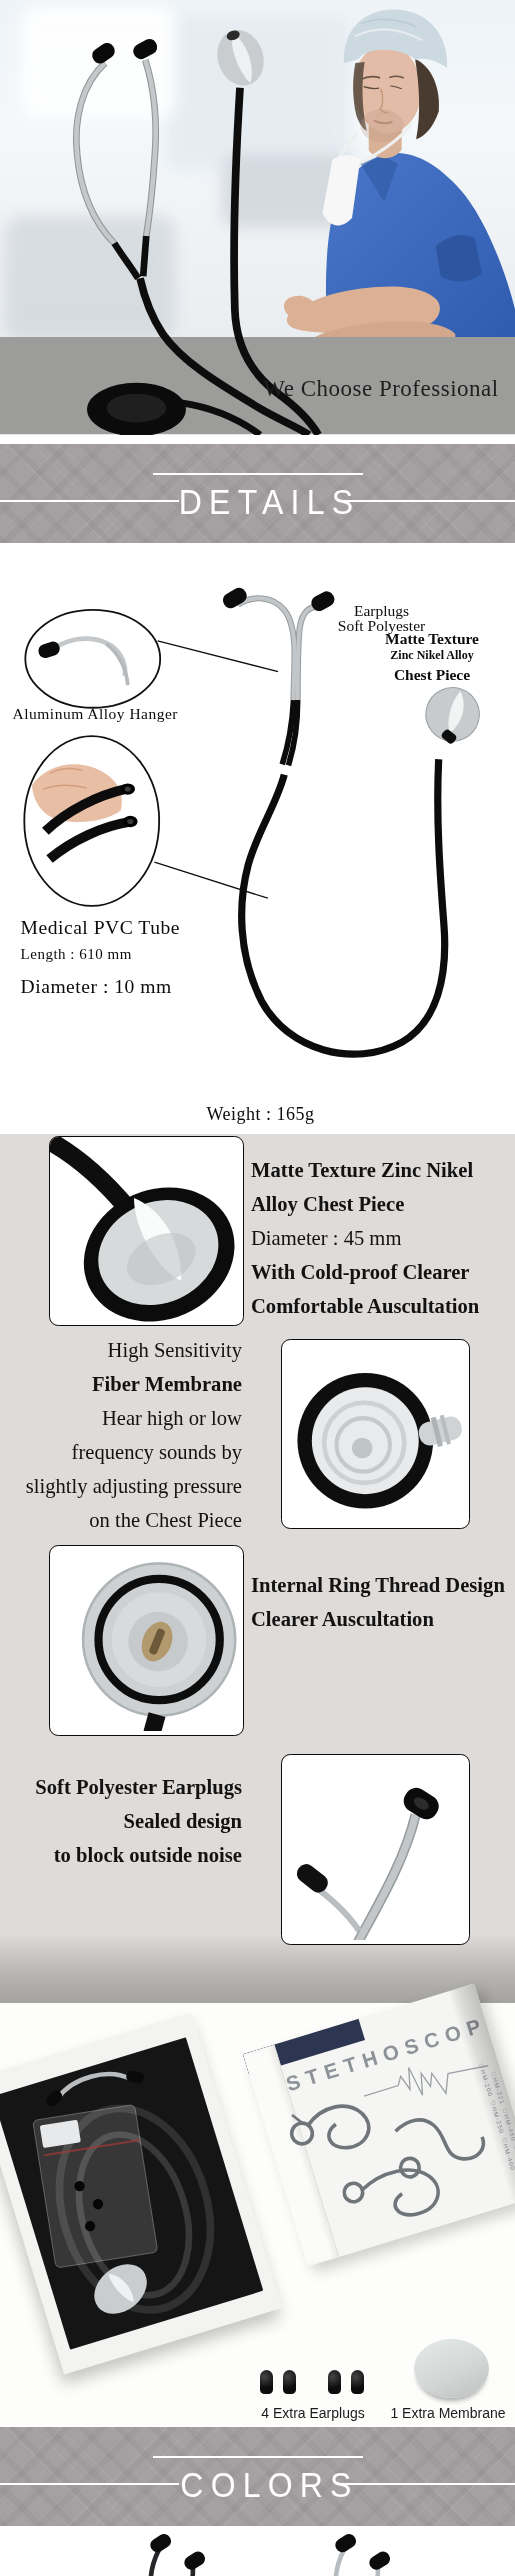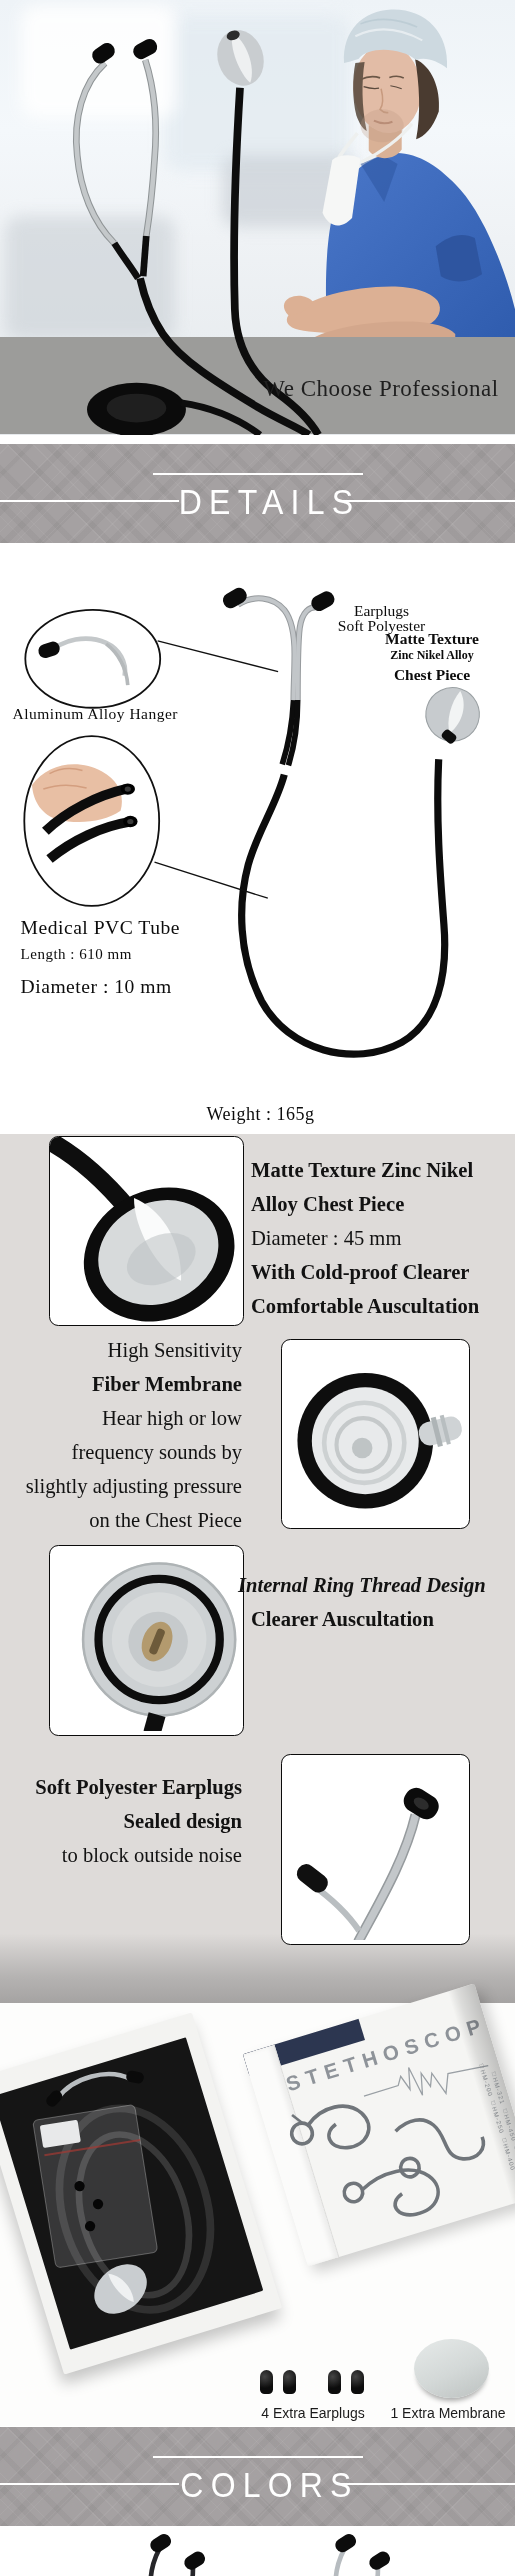--- a/index.html
+++ b/index.html
@@ -219,35 +219,35 @@
      <circle cx="212" cy="182" r="148" fill="none" stroke="#aeb3b5" stroke-width="5"></circle>
      <circle cx="212" cy="182" r="118" fill="none" stroke="#0d0d0d" stroke-width="16"></circle>
      <circle cx="212" cy="182" r="92" fill="#d8dbdc"></circle>
      <circle cx="210" cy="186" r="58" fill="#c6cacc"></circle>
      <g transform="rotate(22 208 186)">
        <ellipse cx="208" cy="186" rx="28" ry="40" fill="#b39a6e"></ellipse>
        <rect x="200" y="160" width="16" height="52" rx="7" fill="#6d5a3a"></rect>
      </g>
      <path d="M208,328 L198,364" stroke="#0e0e0e" stroke-width="34"></path>
         </svg></div>
-      <div class="f-line" style="font-weight: 700; top: 451px; left: 238px; font-style: italic;">Internal Ring Thread Design</div>
+      <div class="f-line" style="font-weight: 700; top: 451px; left: 251px;">Internal Ring Thread Design</div>
       <div class="f-line" style="font-weight: 700; top: 485px; left: 251px;">Clearer Auscultation</div>
       <div class="card" style="left: 281px; top: 620px; width: 187px; height: 189px;"><svg width="183" height="185" viewBox="0 0 356 360">
      <path d="M148,364 C184,296 238,208 260,116" stroke="#969b9e" stroke-width="20" fill="none"></path>
      <path d="M148,364 C184,296 238,208 260,116" stroke="#c3c7ca" stroke-width="14" fill="none"></path>
      <g transform="rotate(32 270 94)">
        <rect x="236" y="70" width="70" height="48" rx="22" fill="#0b0b0b"></rect>
        <ellipse cx="271" cy="94" rx="16" ry="10" fill="#2c2c2c"></ellipse>
      </g>
      <path d="M58,252 C100,282 130,312 150,342" stroke="#b9bec1" stroke-width="12" fill="none"></path>
      <rect x="26" y="222" width="66" height="36" rx="17" fill="#101010" transform="rotate(38 59 240)"></rect>
         </svg></div>
       <div class="f-line" style="font-weight: 700; top: 653px; right: 273px; text-align: right;">Soft Polyester Earplugs</div>
       <div class="f-line" style="font-weight: 700; top: 687px; right: 273px; text-align: right;">Sealed design</div>
-      <div class="f-line" style="font-weight: 400; top: 721px; right: 273px; text-align: right;">to block outside noise</div>
+      <div class="f-line" style="font-weight: 700; top: 721px; right: 273px; text-align: right;">to block outside noise</div>
     </div>
 
   <div id="package" class="abs">
     <div id="lid">
       <div class="abs" style="left:-3.1px;top:-2.1px;width:124px;height:24px;background:#2c3650;"></div>
       <div class="abs" style="left:0;top:0;width:32px;height:100%;background:#fbfbfa;border-right:0.5px solid #dcdcda;box-shadow:inset -4.1px 0 5.2px rgba(0,0,0,.06);"></div>
       <div id="box-title">STETHOSCOPE</div>
       <svg class="abs" style="left:103px;top:56px;" width="129" height="46" viewBox="0 0 250 90">
         <polyline points="0,38 70,38 80,22 90,52 100,10 110,70 120,28 130,58 140,34 155,80 170,44 250,52" fill="none" stroke="#9aa0a5" stroke-width="2.5"></polyline>
       </svg>

